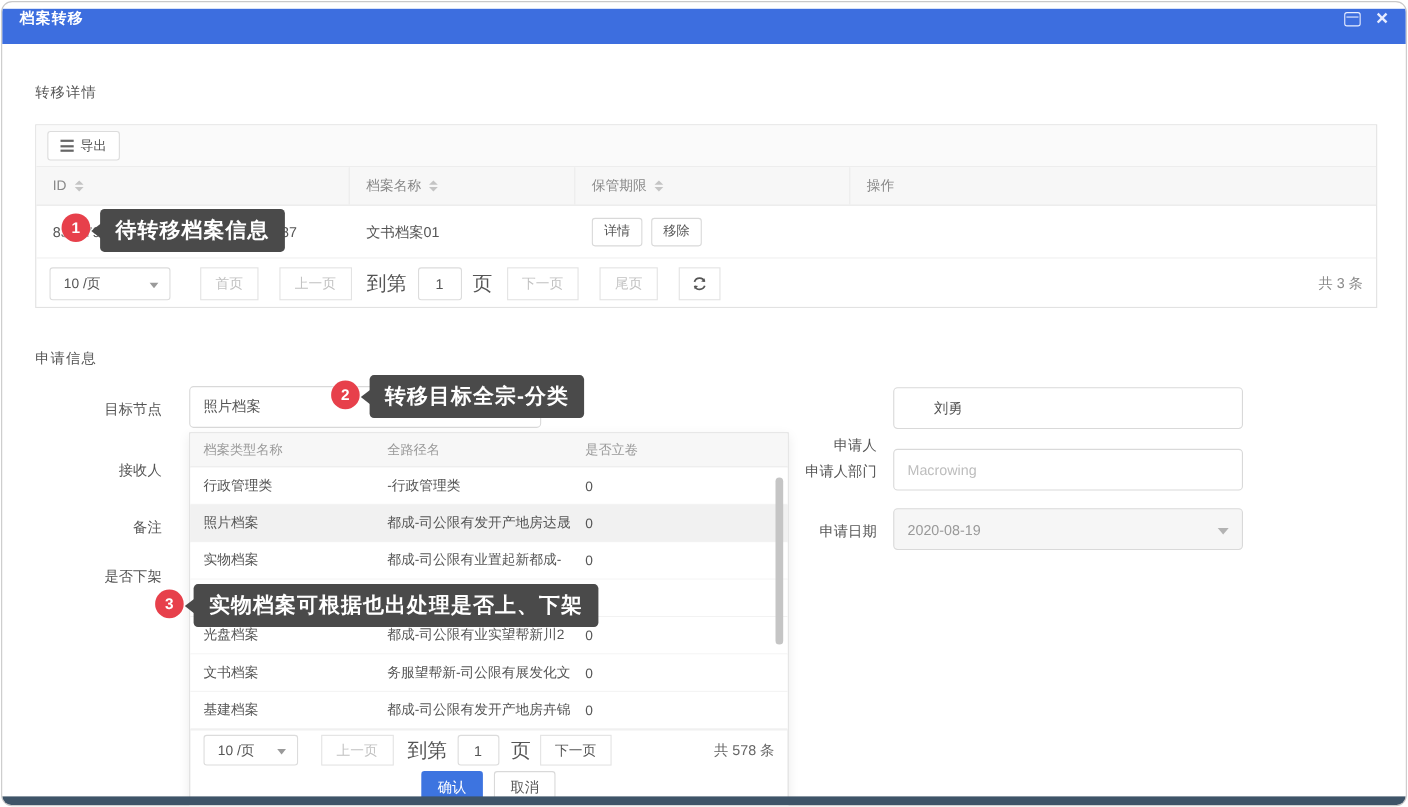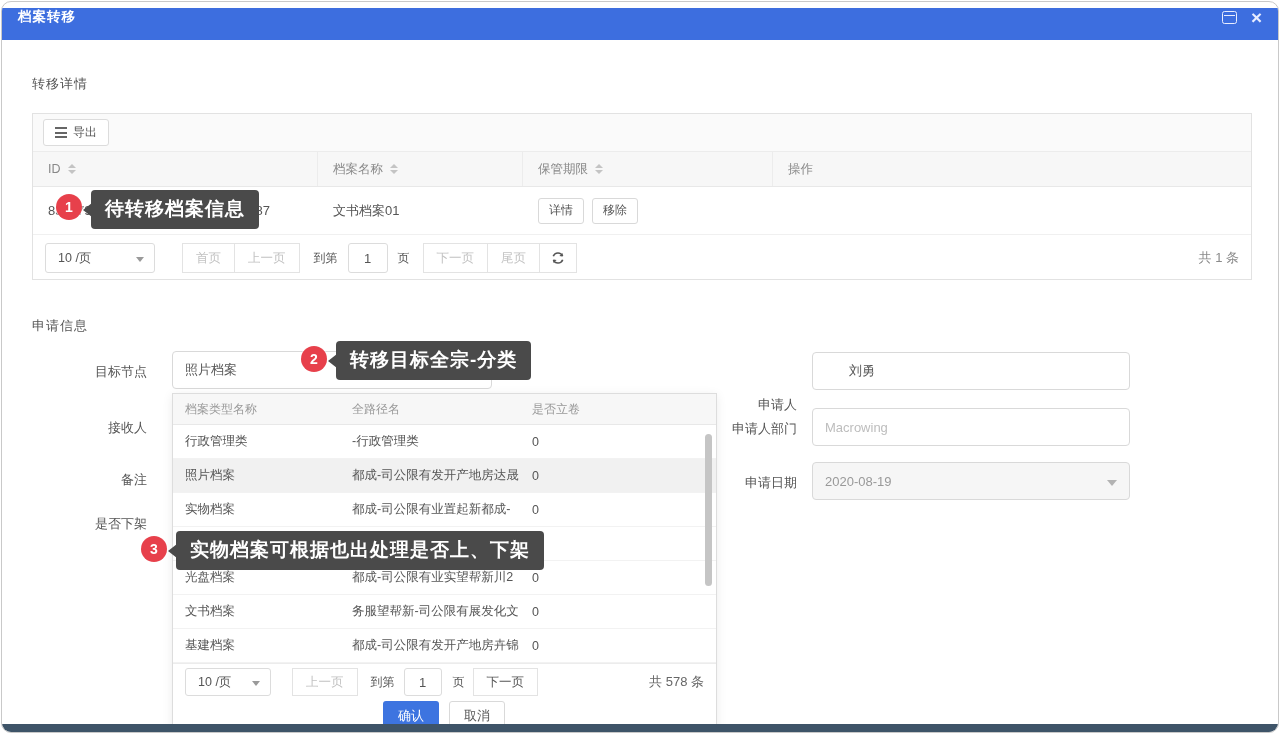--- a/index.html
+++ b/index.html
@@ -47,25 +47,25 @@
     border-radius:3px; font-size:12px; color:#555; display:inline-flex; align-items:center; }
 
   
   .pager { position:absolute; left:0; top:122px; width:100%; height:44px; display:flex;
     align-items:center; padding:0 12px; }
   .sel { position:relative; height:30px; border:1px solid #dcdcdc; border-radius:3px;
     background:#fff; display:flex; align-items:center; padding:0 26px 0 12px;
     font-size:12.5px; color:#555; }
   .sel .caret-dn { position:absolute; right:10px; top:13px; width:0; height:0;
     border-left:4.5px solid transparent; border-right:4.5px solid transparent; border-top:5px solid #9a9a9a; }
-  .pgrp { display:flex; }
+  .pgrp { display:flex;gap:20px; }
   .pg-btn { height:30px; padding:0 13px; background:#fff; border:1px solid #e3e3e3;
     font-size:12.5px; display:flex; align-items:center; margin-left:-1px; }
   .pg-btn.dis { color:#c2c2c2; } .pg-btn.en { color:#555; }
-  .goto { font-size:12px; color:#555; }
+  .goto { font-size:18px; color:#555; }
   .pg-input { width:40px; height:30px; border:1px solid #dcdcdc; border-radius:3px;
     font-size:13px; color:#555; display:flex; align-items:center; justify-content:center; background:#fff; }
   .total { margin-left:auto; font-size:13px; color:#8a8a8a; }
 
   
   .f-label { position:absolute; font-size:13px; color:#555; text-align:right; width:120px; }
   .input-box { position:absolute; height:38px; background:#fff; border:1px solid #d9d9d9;
     border-radius:4px; display:flex; align-items:center; padding:0 12px; font-size:13px; color:#555; }
   .input-box.disabled { background:#f6f6f6; color:#999; }
   .ph { color:#bdbdbd; }
@@ -186,21 +186,21 @@
         <span class="pg-btn dis">尾页</span>
         <span class="pg-btn en" style="padding:0 11px;">
           <svg class="refresh-svg" width="14" height="14" viewBox="0 0 14 14">
             <path d="M2.3 5.2 A5 5 0 0 1 11.6 5.0" fill="none" stroke="#555" stroke-width="1.6"></path>
             <path d="M11.7 8.8 A5 5 0 0 1 2.4 9.0" fill="none" stroke="#555" stroke-width="1.6"></path>
             <path d="M11.6 2.0 L11.6 5.4 L8.4 5.0 Z" fill="#555"></path>
             <path d="M2.4 12.0 L2.4 8.6 L5.6 9.0 Z" fill="#555"></path>
           </svg>
         </span>
       </span>
-      <span class="total">共 1 条</span>
+      <span class="total">共 3 条</span>
     </div>
   </div>
 
   <div class="sec-label" style="left:30px; top:315px;">申请信息</div>
 
   <div class="f-label" style="left:25px; top:361px;">目标节点</div>
   <div class="f-label" style="left:25px; top:417px;">接收人</div>
   <div class="f-label" style="left:25px; top:469px;">备注</div>
   <div class="f-label" style="left:25px; top:513px;">是否下架</div>
 

